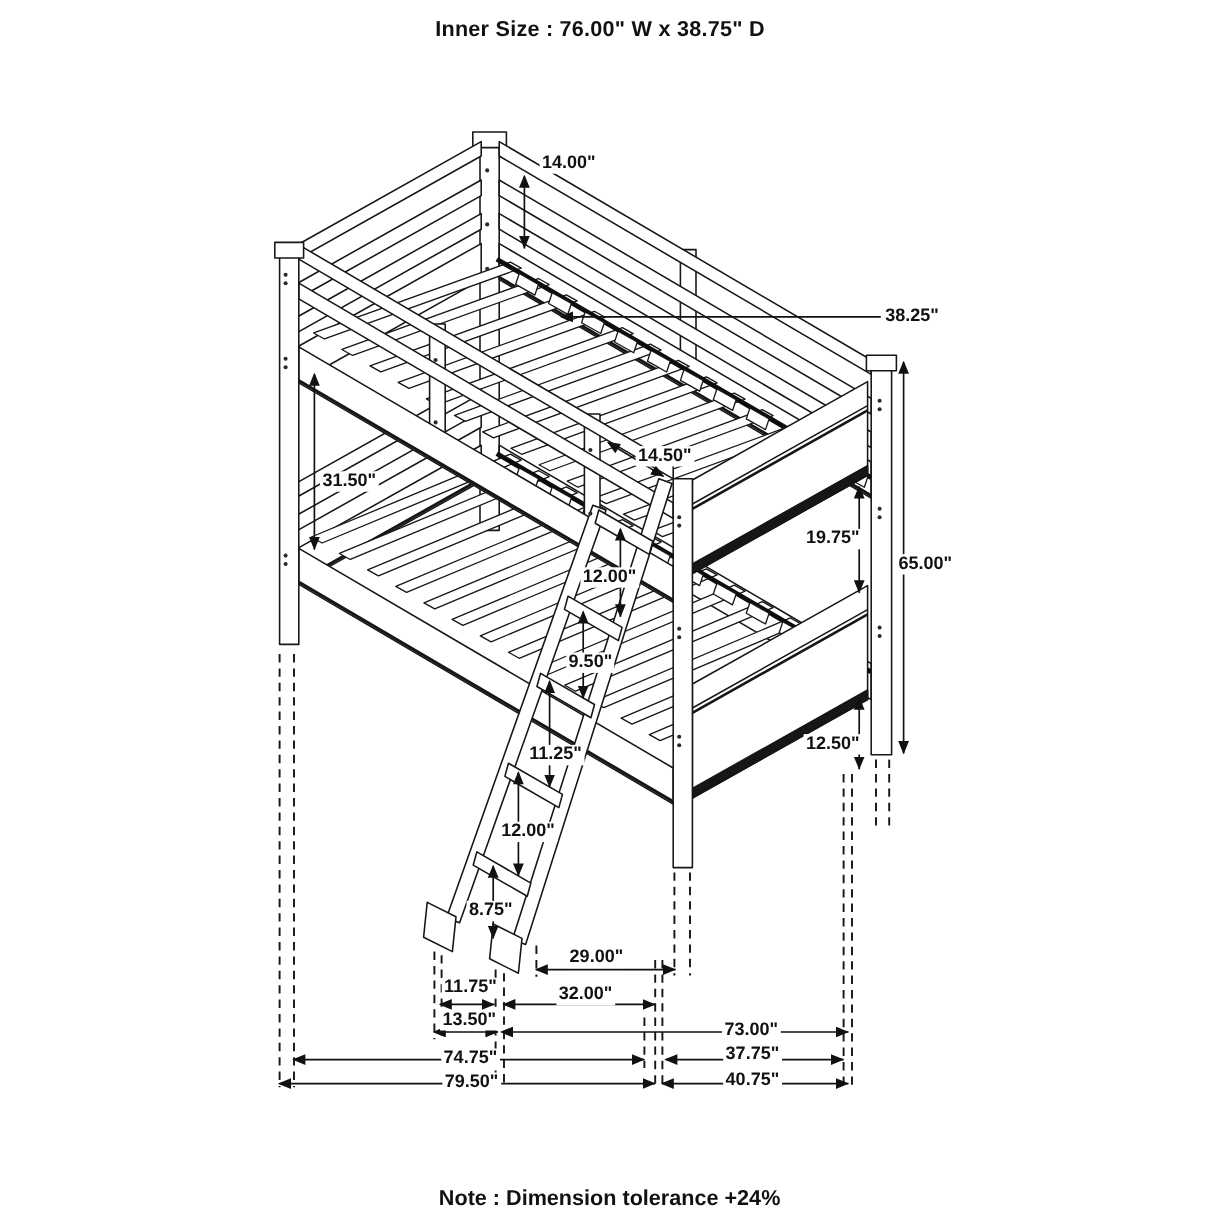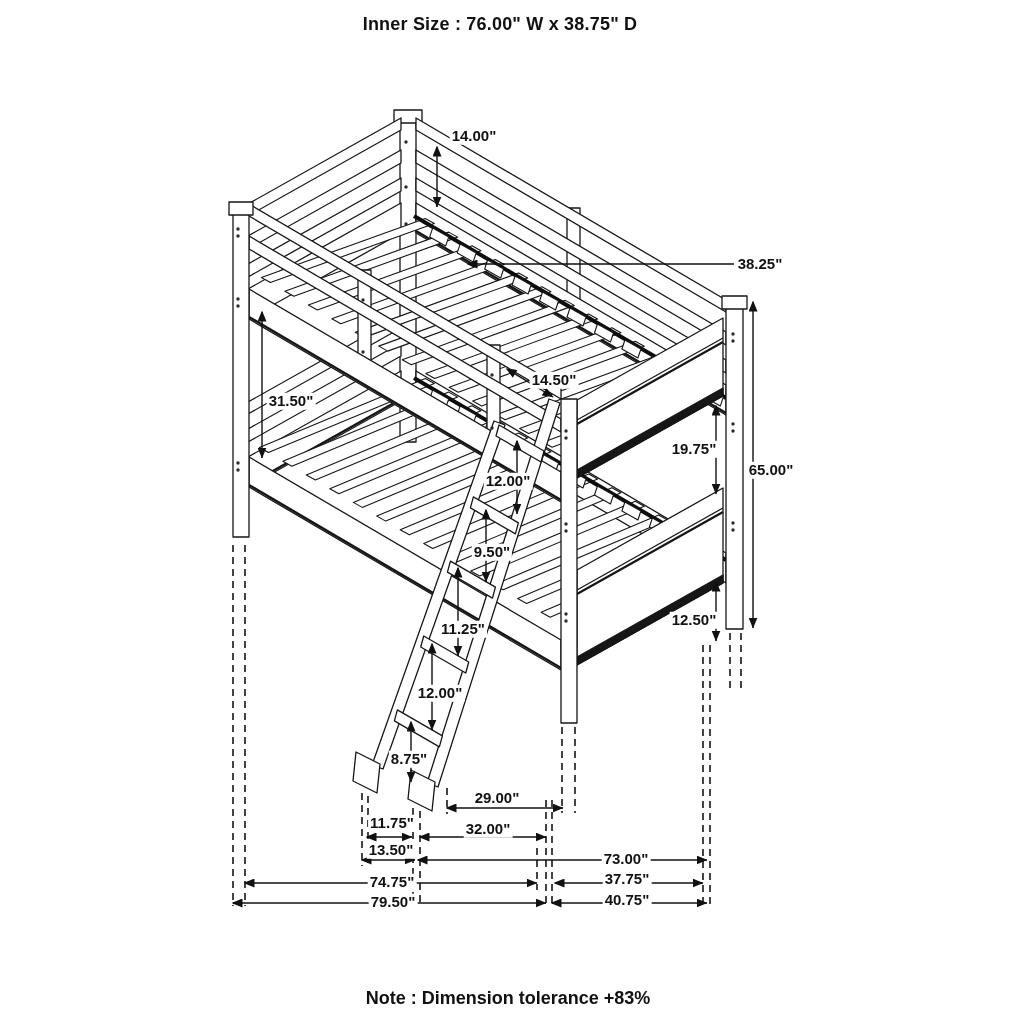--- a/index.html
+++ b/index.html
@@ -260,14 +260,14 @@
       <span class="dim-label" style="left: 392px; top: 823px;">11.75"</span>
       <span class="dim-label" style="left: 488px; top: 829px;">32.00"</span>
       <span class="dim-label" style="left: 391px; top: 850px;">13.50"</span>
       <span class="dim-label" style="left: 626px; top: 859px;">73.00"</span>
       <span class="dim-label" style="left: 392px; top: 882px;">74.75"</span>
       <span class="dim-label" style="left: 627px; top: 879px;">37.75"</span>
       <span class="dim-label" style="left: 393px; top: 902px;">79.50"</span>
       <span class="dim-label" style="left: 627px; top: 900px;">40.75"</span>
     </div>
 
-  <div id="note">Note : Dimension tolerance +83%</div>
+  <div id="note">Note : Dimension tolerance +24%</div>
 </div>
 
 </body></html>

